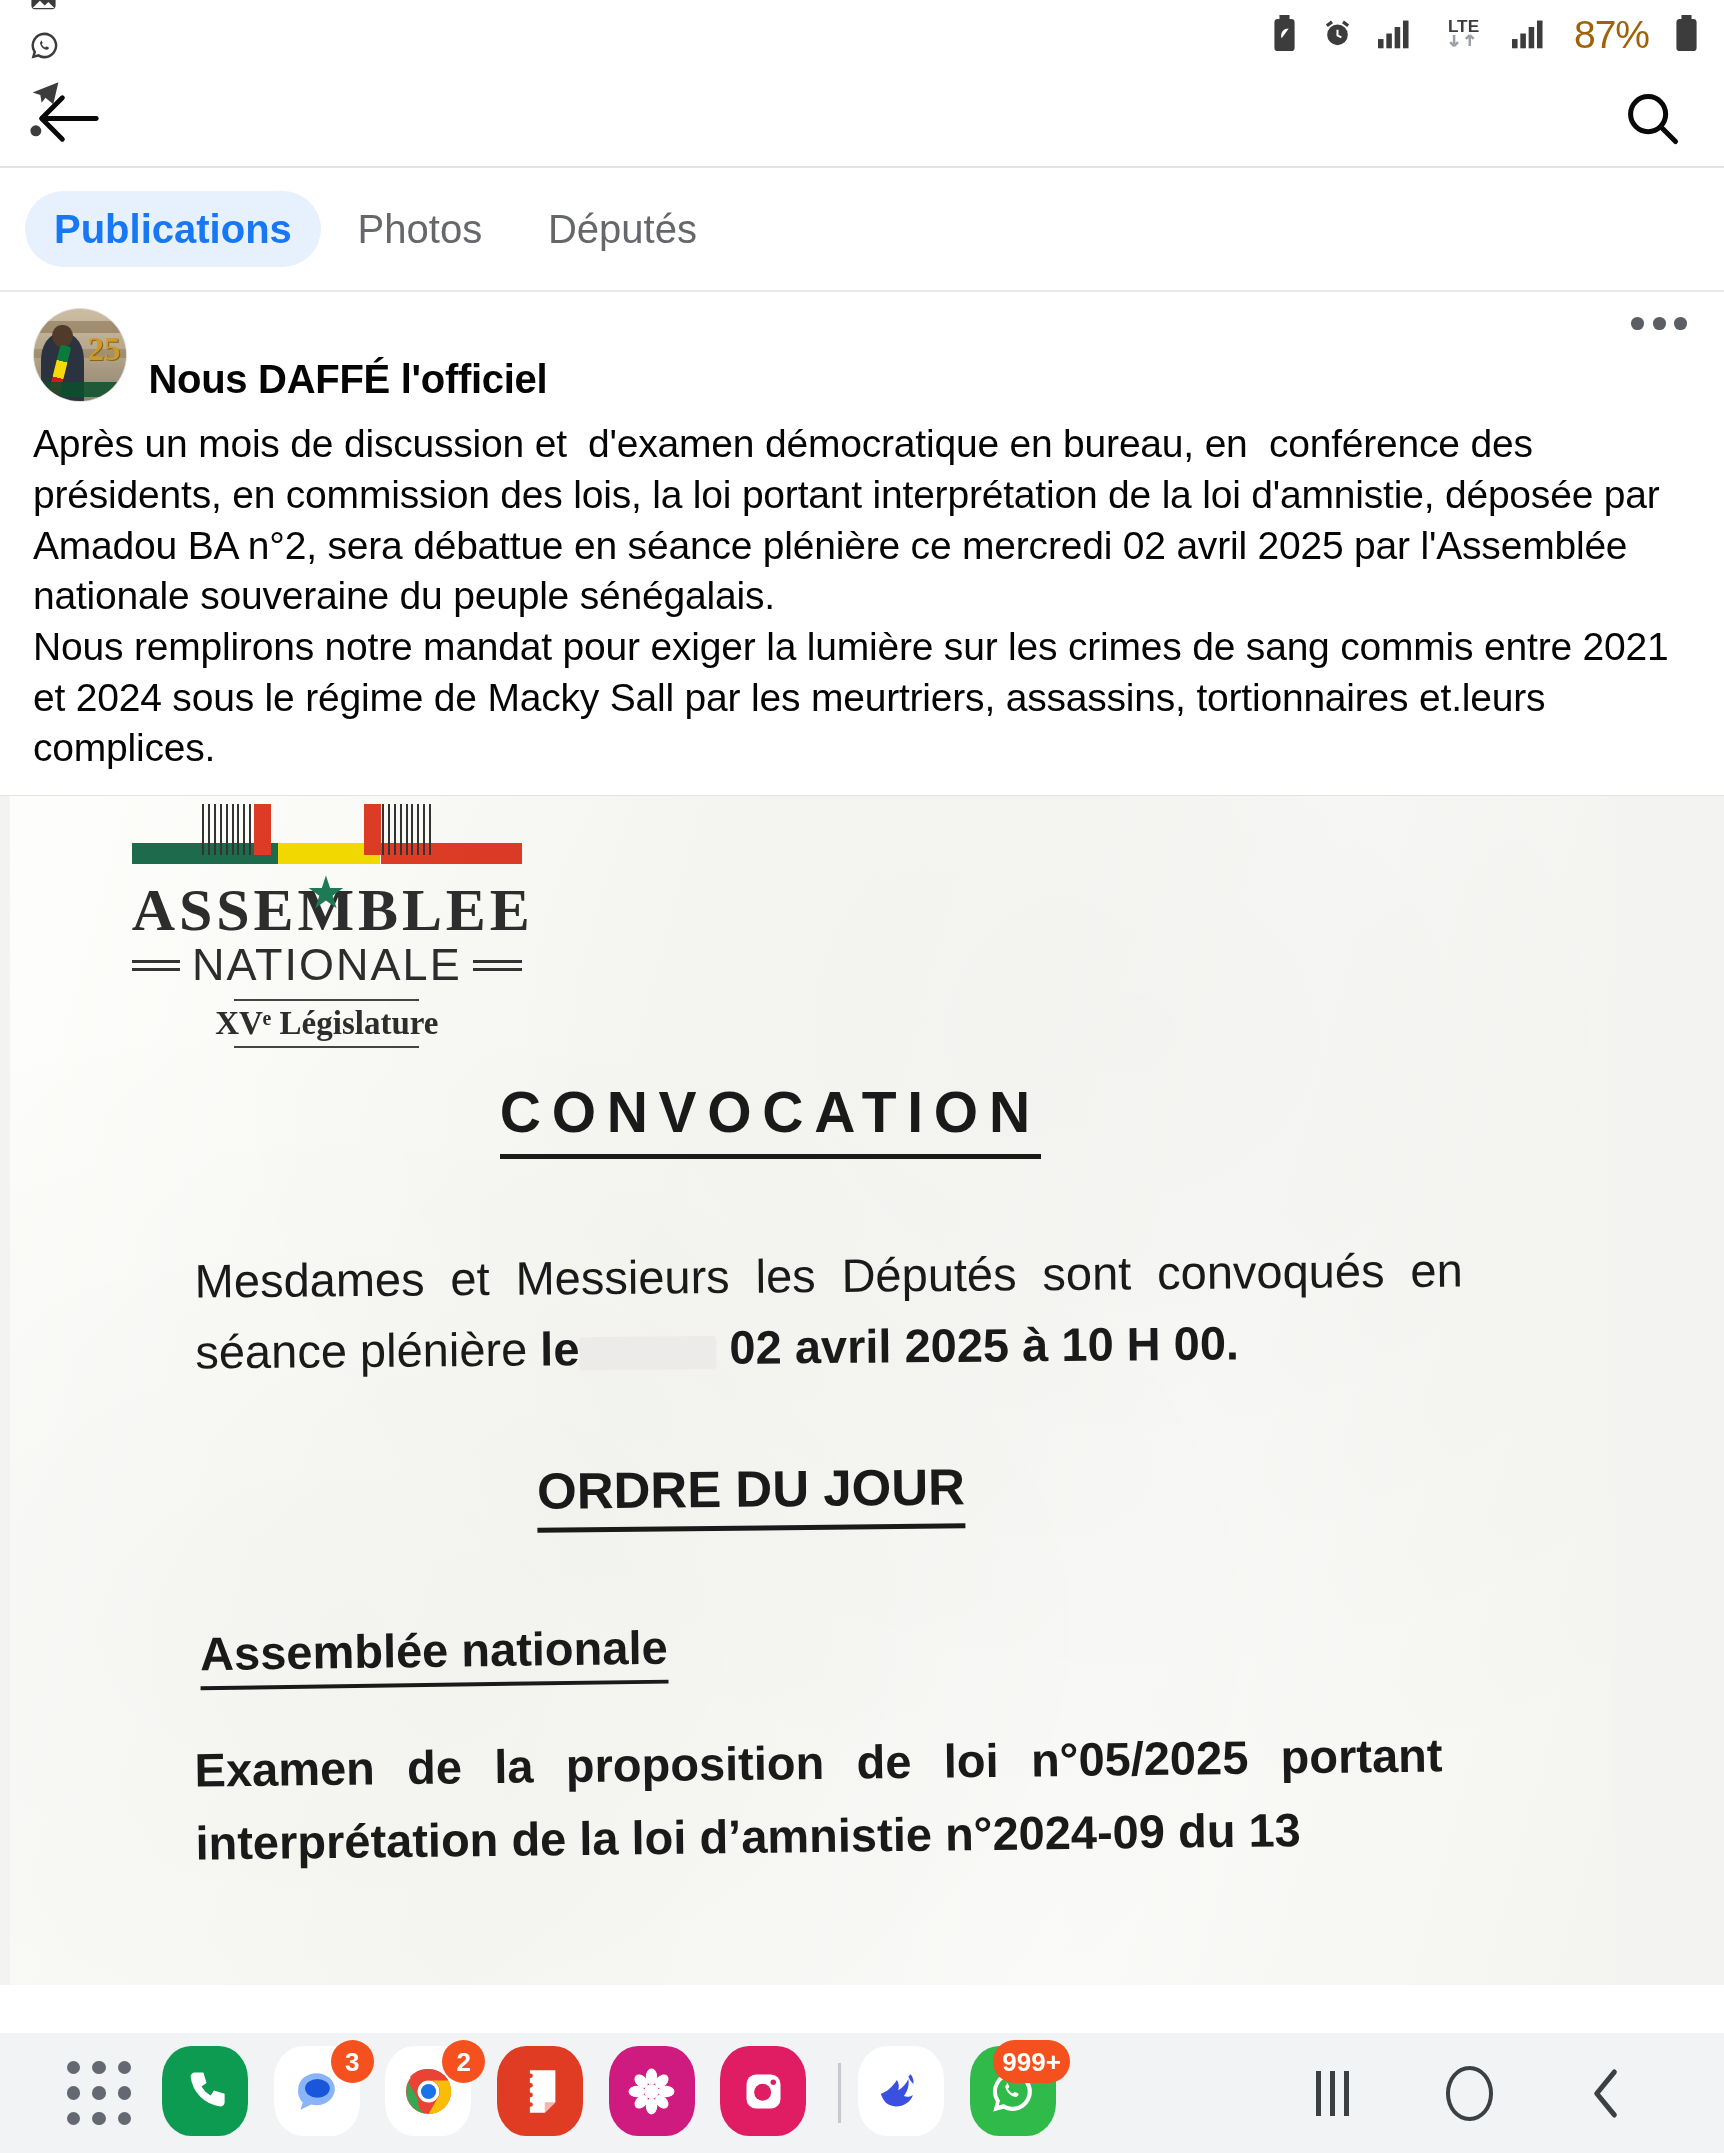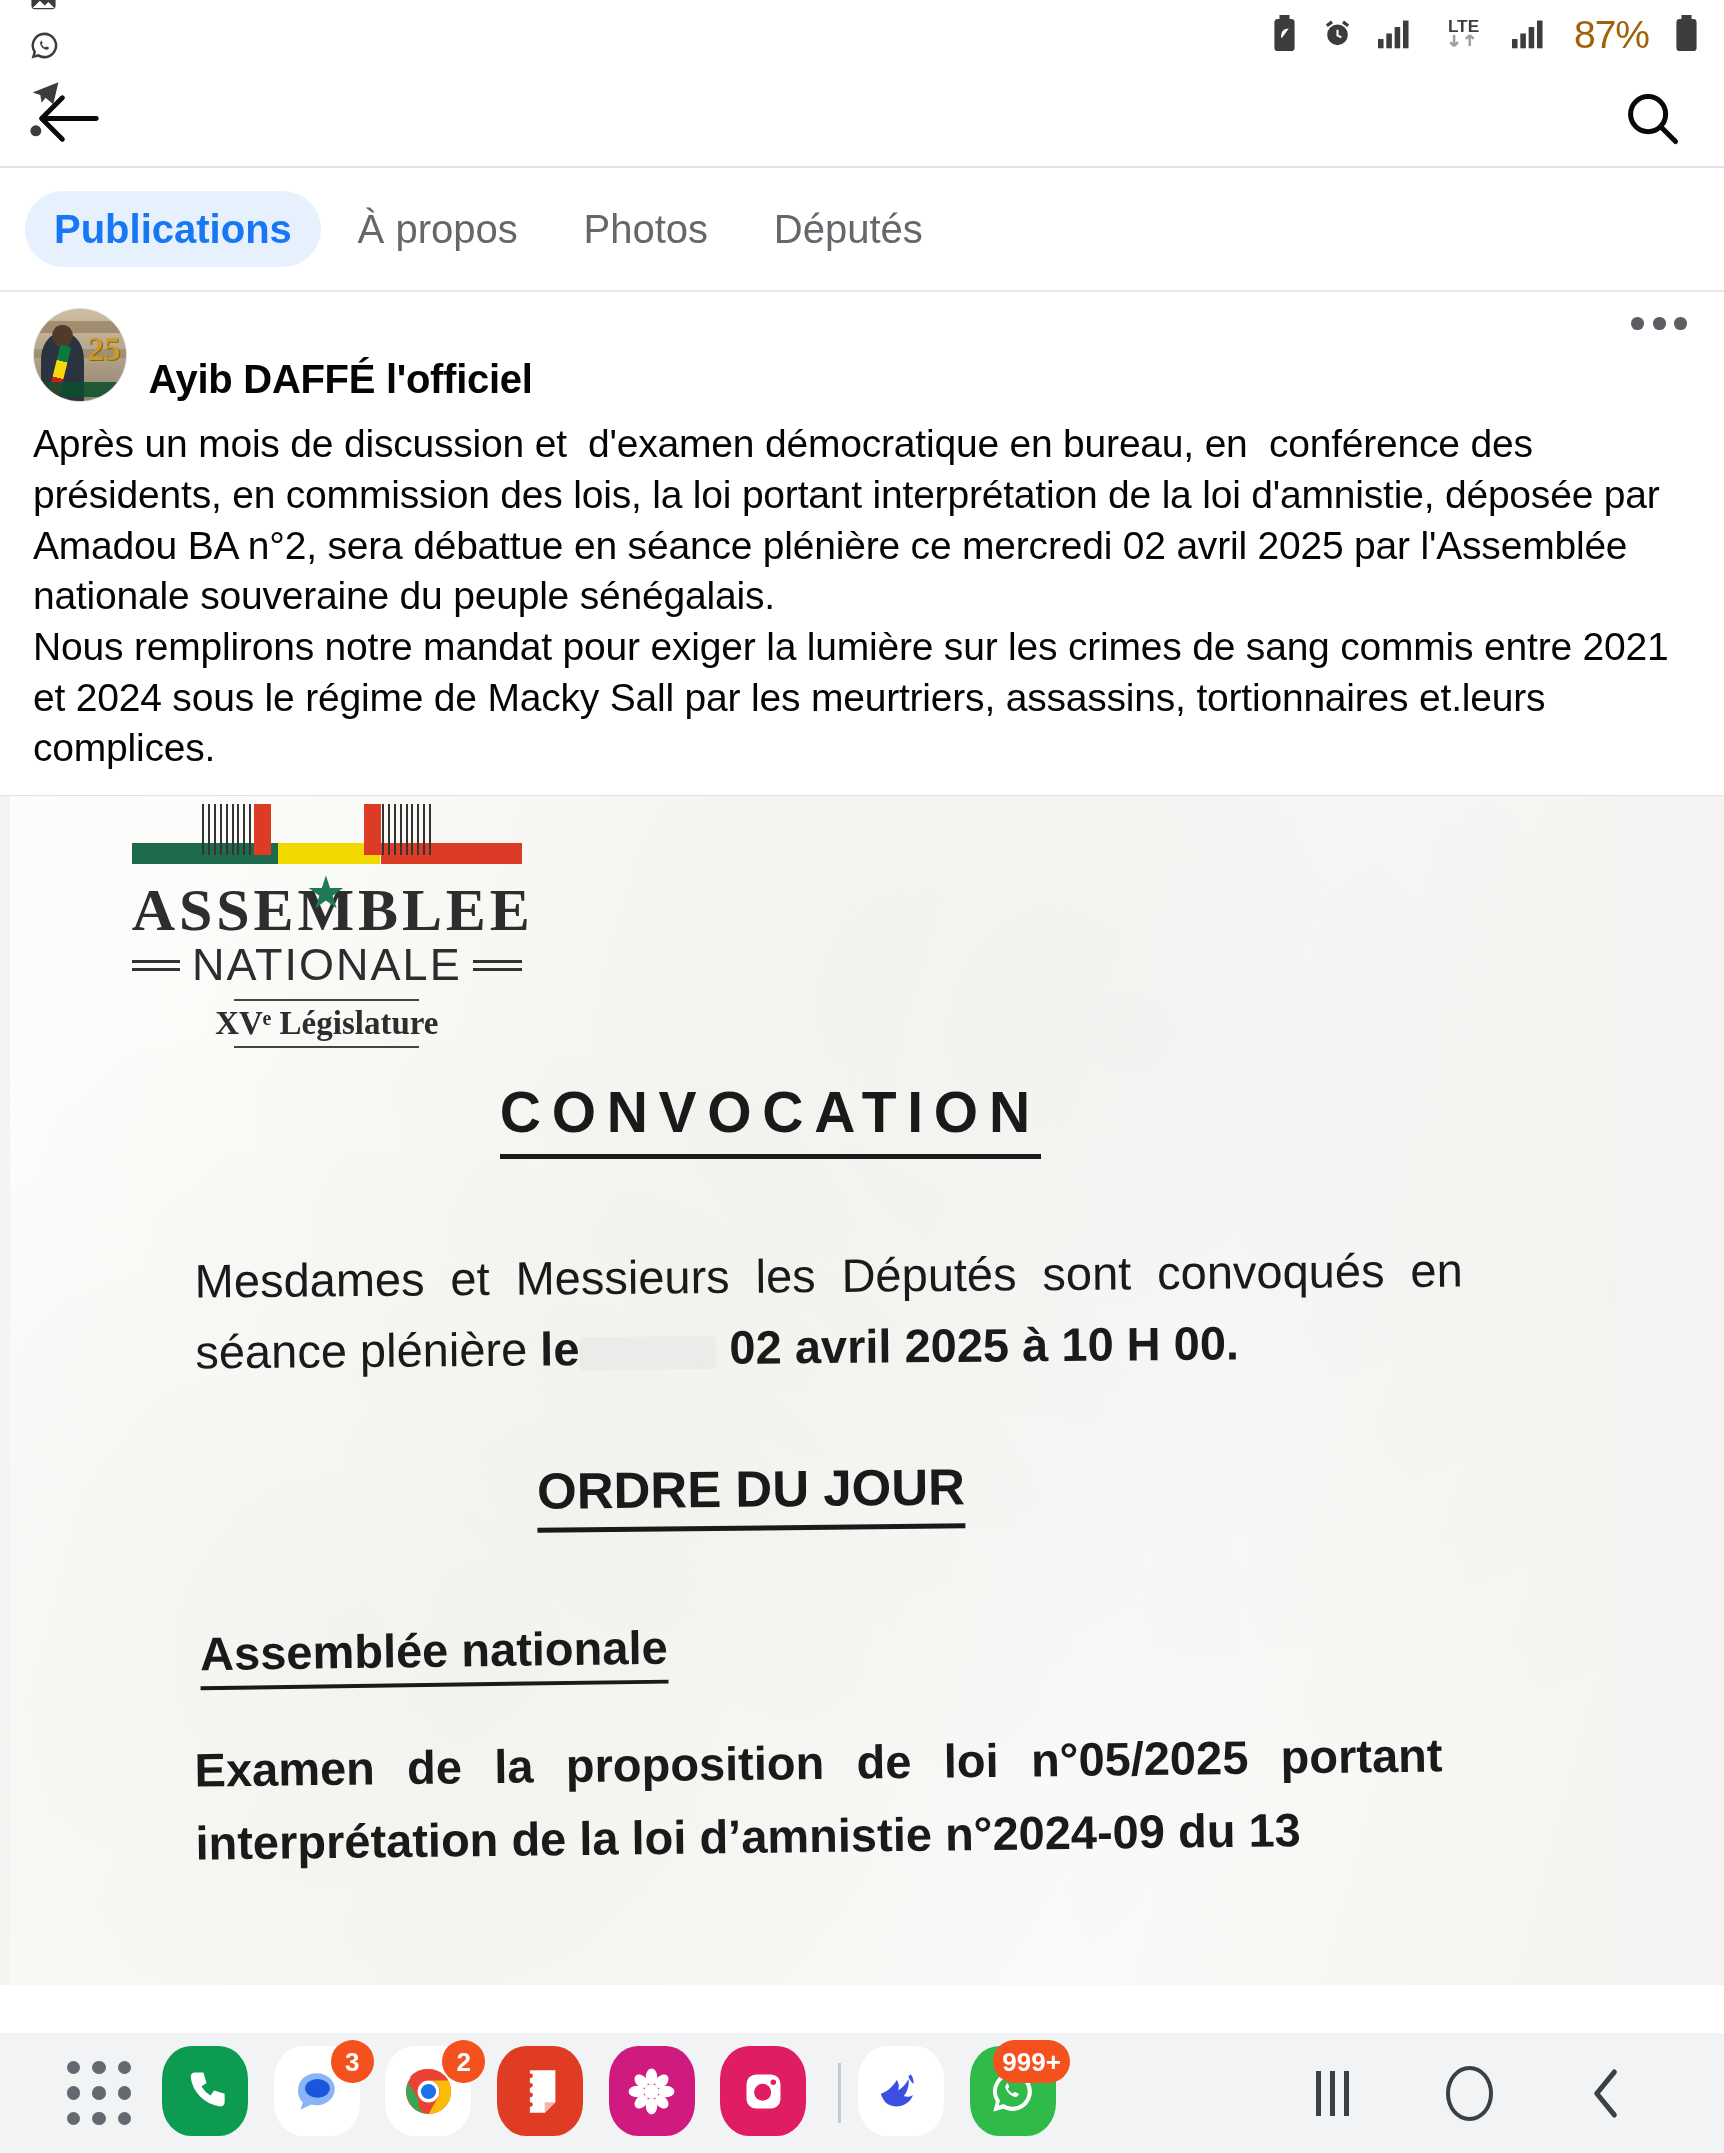--- a/index.html
+++ b/index.html
@@ -260,39 +260,38 @@
     <div class="iconbtn">
       <svg width="57" height="57" viewBox="0 0 26 26">
         <circle cx="11" cy="11" r="8" stroke="#090909" stroke-width="2.3" fill="none"></circle>
         <path d="M17 17l6.5 6.5" stroke="#090909" stroke-width="2.3" stroke-linecap="round"></path>
       </svg>
     </div>
   </div>
 
   <div class="tabs">
     <div class="tab active">Publications</div>
-    <div class="tab">À propos</div>
     <div class="tab">Photos</div>
     <div class="tab">Députés</div>
   </div>
 
   <div class="post">
     <div class="post-head">
       <div class="avatar">
         <div class="sky"></div>
           <div class="shelf"></div>
           <div class="shelf2"></div>
         <div class="body"></div>
           <div class="head"></div>
           <div class="sash"></div>
         <div class="num25">25</div>
           <div class="banner"></div>
       </div>
       <div class="post-meta">
-        <div class="post-author">Ayib DAFFÉ l'officiel</div>
+        <div class="post-author">Nous DAFFÉ l'officiel</div>
       </div>
       <div class="dots">
           <i></i>
           <i></i>
           <i></i>
         </div>
     </div>
     <div class="post-body">Après un mois de discussion et  d'examen démocratique en bureau, en  conférence des présidents, en commission des lois, la loi portant interprétation de la loi d'amnistie, déposée par Amadou BA n°2, sera débattue en séance plénière ce mercredi 02 avril 2025 par l'Assemblée nationale souveraine du peuple sénégalais.
 Nous remplirons notre mandat pour exiger la lumière sur les crimes de sang commis entre 2021 et 2024 sous le régime de Macky Sall par les meurtriers, assassins, tortionnaires et.leurs complices.</div>
   </div>

